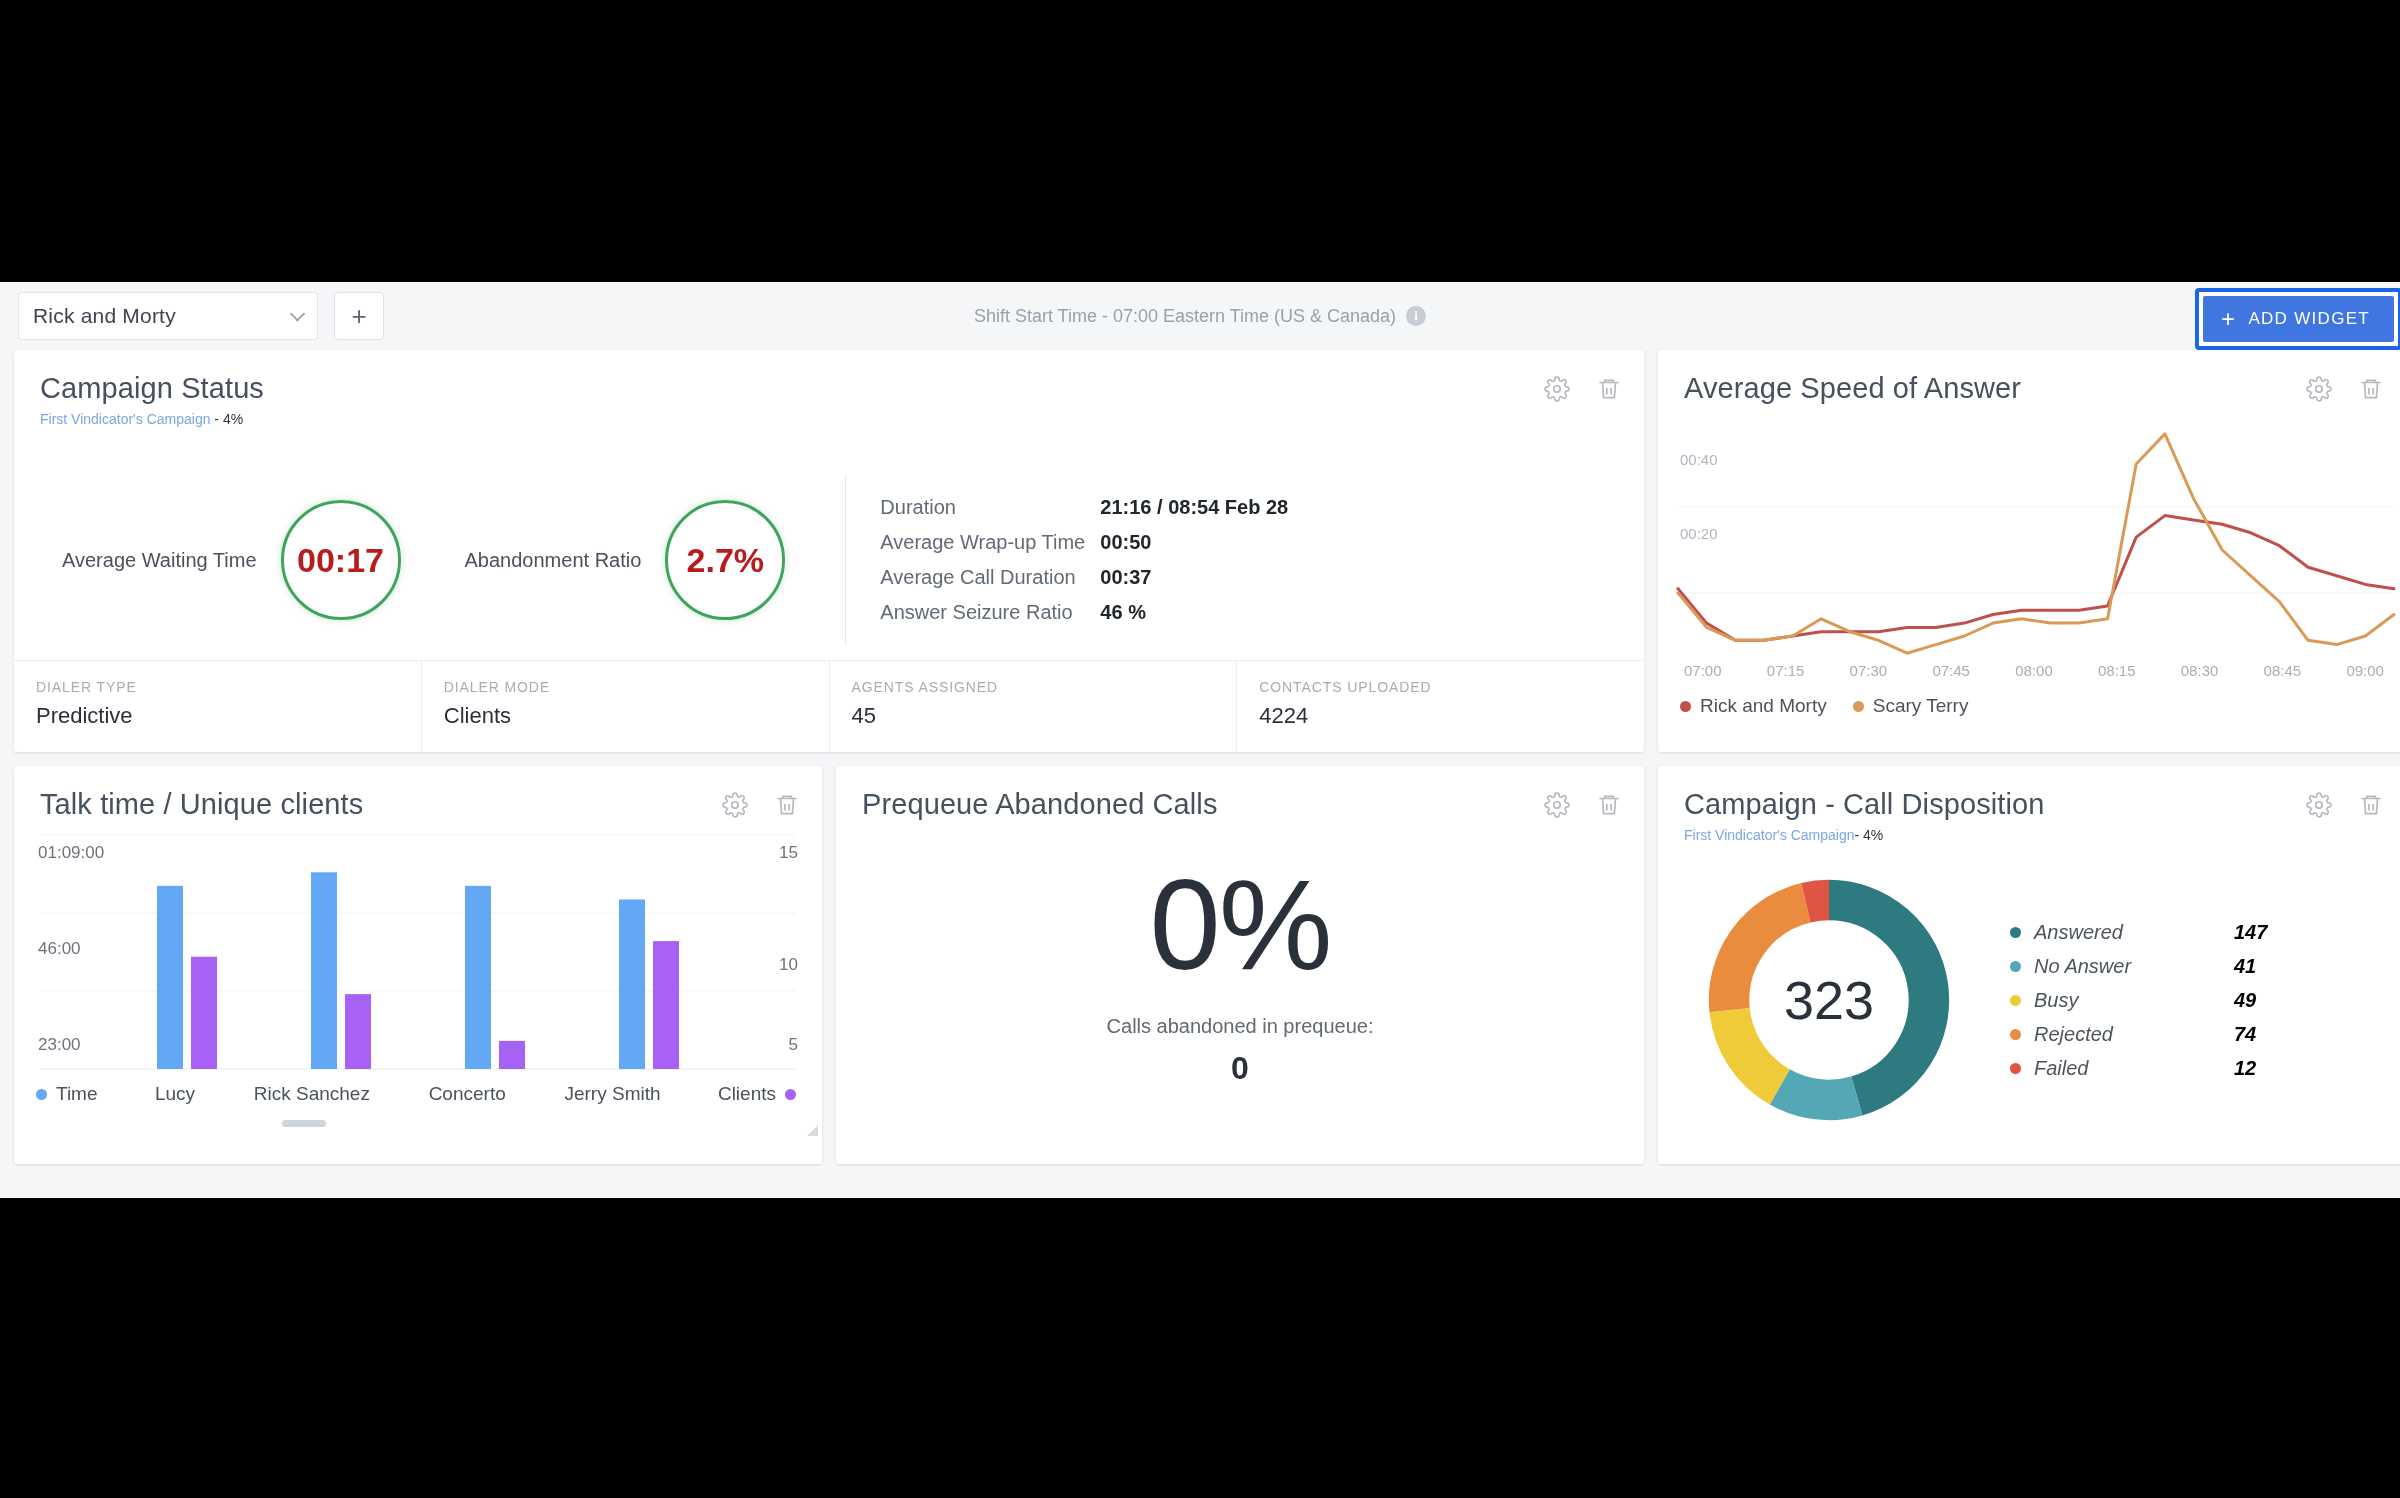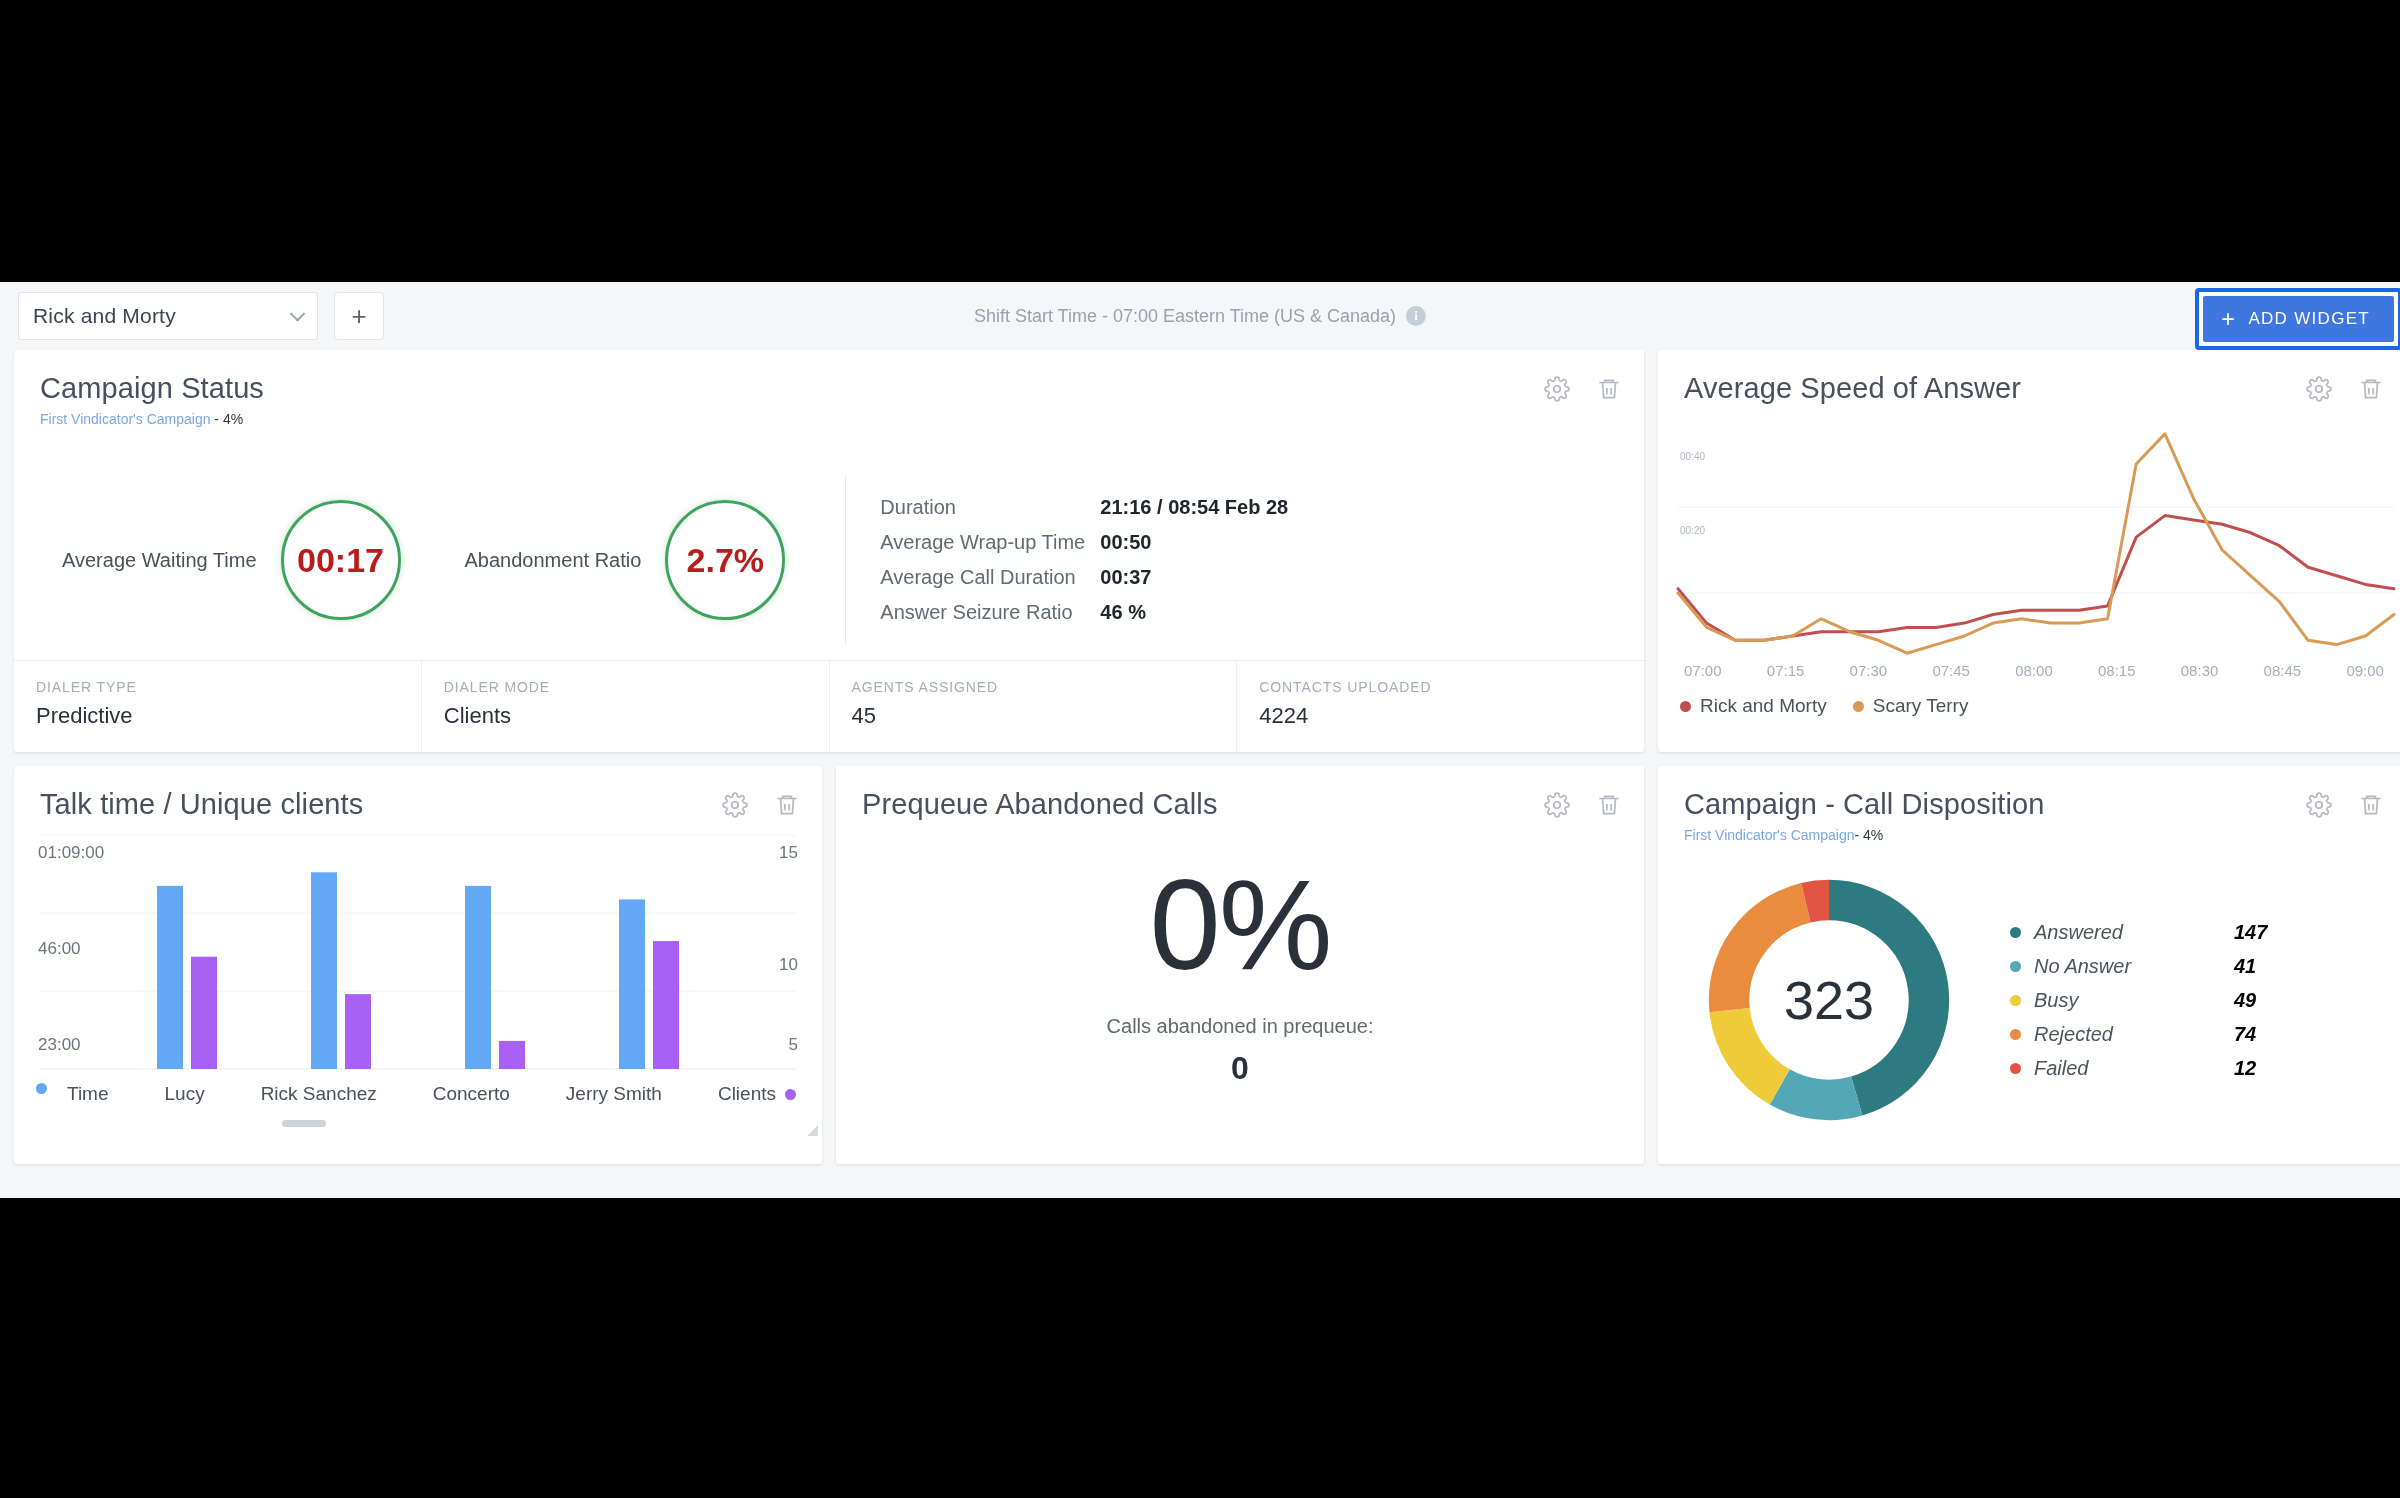--- a/index.html
+++ b/index.html
@@ -176,21 +176,21 @@
   .stat:last-child { border-right: none; }
   .stat-label {
     font-size: 14px; color: #a6adb8; letter-spacing: .9px;
   }
   .stat-value { font-size: 22px; color: #2b313a; margin-top: 8px; }
 
   
   .line-wrap { position: relative; padding: 10px 0 0 0; height: 330px; }
   .line-svg { display: block; width: 100%; height: 268px; }
   .ylab {
-    position: absolute; font-size: 10px; color: #b0b6bf;
+    position: absolute; font-size: 15px; color: #b0b6bf;
   }
   .xaxis {
     position: absolute; left: 0; right: 0; bottom: 56px;
     display: flex; justify-content: space-between;
     padding: 0 22px 0 26px;
     font-size: 15px; color: #a8aeb7;
   }
   .legend-row {
     position: absolute; bottom: 18px; left: 22px;
     display: flex; gap: 26px; align-items: center;
@@ -201,21 +201,21 @@
   
   .bar-wrap { position: relative; height: 318px; padding-top: 4px; }
   .bar-svg { display: block; width: 100%; height: 250px; }
   .bar-axis-l, .bar-axis-r { position: absolute; font-size: 17px; color: #6d747e; }
   .bar-legend {
     position: absolute; bottom: 34px; left: 0; right: 0;
     display: flex; align-items: center;
     padding: 0 26px 0 22px;
     font-size: 19px; color: #4b525c;
   }
-  .bl-left { display: flex; gap: 20px; }
+  .bl-left { display: flex; align-items: center; gap: 9px; }
   .bl-cats { flex: 1; display: flex; justify-content: space-around; padding: 0 28px; }
   .bl-right { display: flex; align-items: center; gap: 9px; }
   .hscroll {
     position: absolute; bottom: 12px; left: 268px;
     width: 44px; height: 7px; border-radius: 4px;
     background: #cfd4da;
   }
   .resize-handle {
     position: absolute; right: 4px; bottom: 3px;
     width: 0; height: 0;

